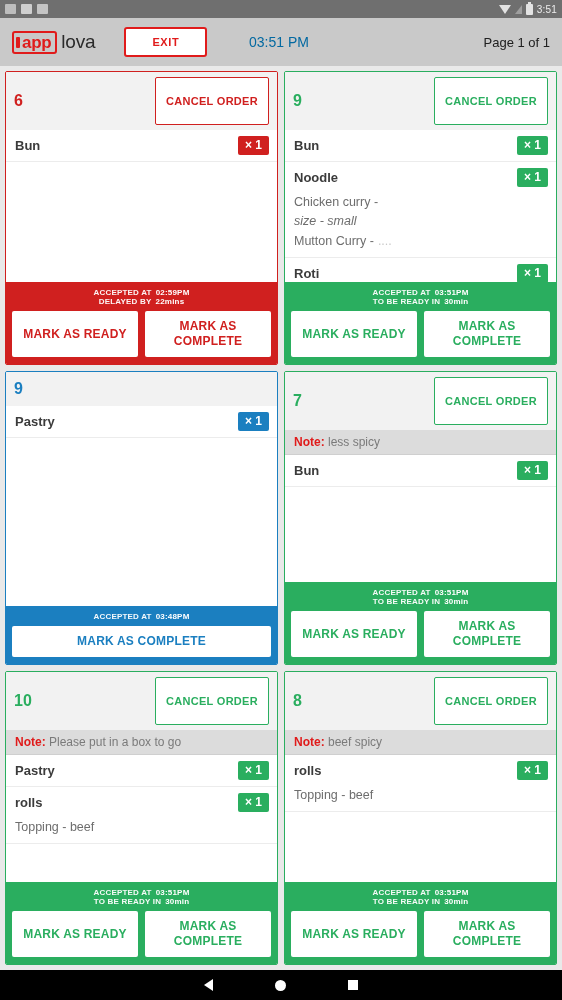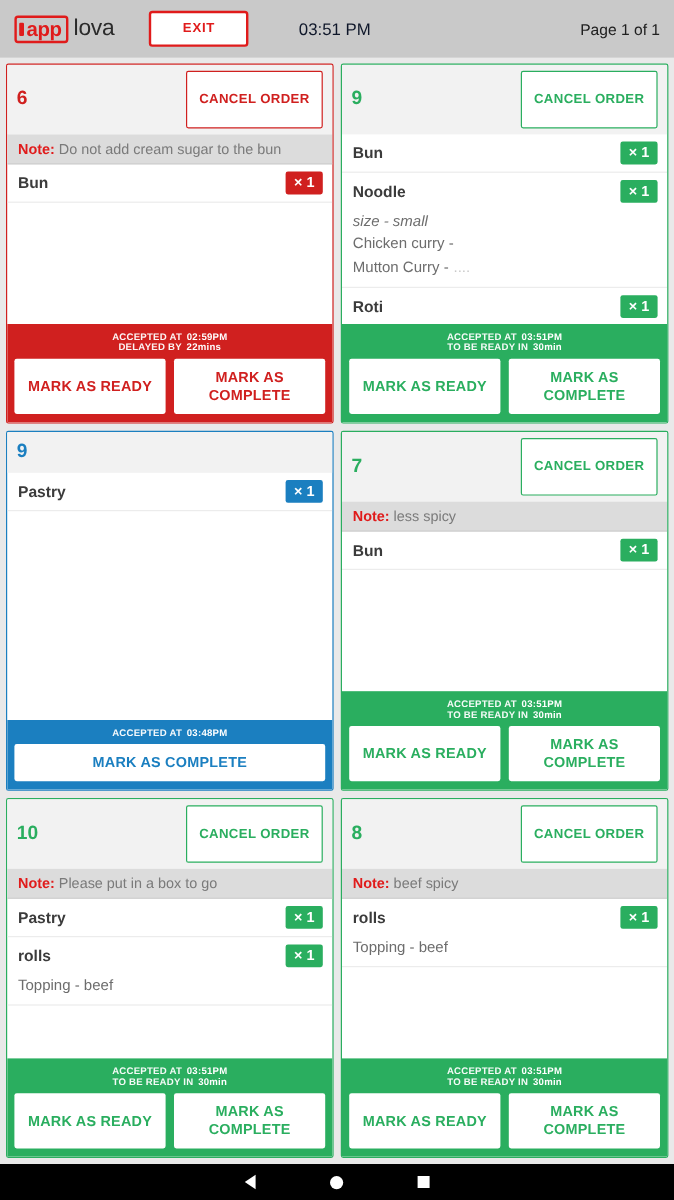--- a/index.html
+++ b/index.html
@@ -54,21 +54,21 @@
   .logo-dot { width: 4px; height: 11px; background: #e01b1b; border-radius:1px; }
   .logo-app { font-size: 17px; font-weight: 700; color: #e01b1b; letter-spacing: -0.3px; line-height: 1; }
   .logo-lova { font-size: 19px; font-weight: 400; color: #2b2b2b; letter-spacing: -0.2px; }
   .exit-btn {
     margin-left: 14px; border: 2px solid #e01b1b; background: #fff; border-radius: 3px;
     color: #e01b1b; font-size: 11px; font-weight: 700; letter-spacing: .6px;
     padding: 7px 26px; cursor: pointer;
   }
   .clock {
     position: absolute; left: 0; right: 4px; margin: 0 auto; width: 140px; text-align: center;
-    font-size: 14px; color: #0f172a;
+    font-size: 14px; color: #0369a1;
   }
   .pageinfo { margin-left: auto; font-size: 13px; color: #202020; }
 
   
   .grid {
     flex: 1 1 auto; display: grid;
     grid-template-columns: 1fr 1fr; grid-template-rows: 1fr 1fr 1fr;
     gap: 6px; padding: 5px; background: #e9e9e9; min-height: 0;
   }
 
@@ -158,41 +158,53 @@
     border-bottom: 6px solid transparent; border-right: 9px solid #fff;
   }
   .nav-home { width: 11px; height: 11px; border-radius: 50%; background: #fff; }
   .nav-recent { width: 10px; height: 10px; background: #fff; }
 </style>
 </head>
 <body>
 
 <div id="app">
 
+  <div class="statusbar">
+    <div class="sb-left">
+      <span class="sb-note"></span>
+      <span class="sb-note n2"></span>
+      <span class="sb-note n3"></span>
+    </div>
+    <div class="sb-right">
+      <span class="ico-wifi"></span>
+      <span class="ico-signal"></span>
+      <span class="ico-batt"></span>
+      <span class="sb-time">3:51</span>
+    </div>
+  </div>
 
   <div class="appbar">
     <div class="logo">
       <span class="logo-mark">
         <span class="logo-dot"></span>
         <span class="logo-app">app</span>
       </span>
       <span class="logo-lova">lova</span>
     </div>
     <button class="exit-btn">EXIT</button>
     <div class="clock">03:51 PM</div>
     <div class="pageinfo">Page 1 of 1</div>
   </div>
 
   <div class="grid" id="orders-grid">
       <div class="card red">
         <div class="card-head">
           <div class="order-no">6</div>
           <button class="cancel-btn">CANCEL ORDER</button>
         </div>
-        <div class="note-row"><span class="note-label">Note:</span> <span>Do not add cream sugar to the bun</span></div>
         <div class="items">
           <div class="item-block">
             <div class="item-row">
               <span class="item-name">Bun</span>
               <span class="qty">× 1</span>
             </div>
           </div>
         </div>
         <div class="card-foot">
           <div class="foot-meta">
@@ -222,22 +234,22 @@
               <span class="item-name">Bun</span>
               <span class="qty">× 1</span>
             </div>
           </div>
           <div class="item-block">
             <div class="item-row">
               <span class="item-name">Noodle</span>
               <span class="qty">× 1</span>
             </div>
             <div class="opts">
+              <div class="opt"><span>Chicken curry -</span></div>
               <div class="opt italic"><span>size - small</span></div>
-              <div class="opt"><span>Chicken curry -</span></div>
               <div class="opt"><span>Mutton Curry -</span><span class="opt faded" style="margin-left: 4px;">....</span></div>
             </div>
           </div>
           <div class="item-block">
             <div class="item-row">
               <span class="item-name">Roti</span>
               <span class="qty">× 1</span>
             </div>
             <div class="opts">
               <div class="opt italic"><span>size - samll</span></div>

